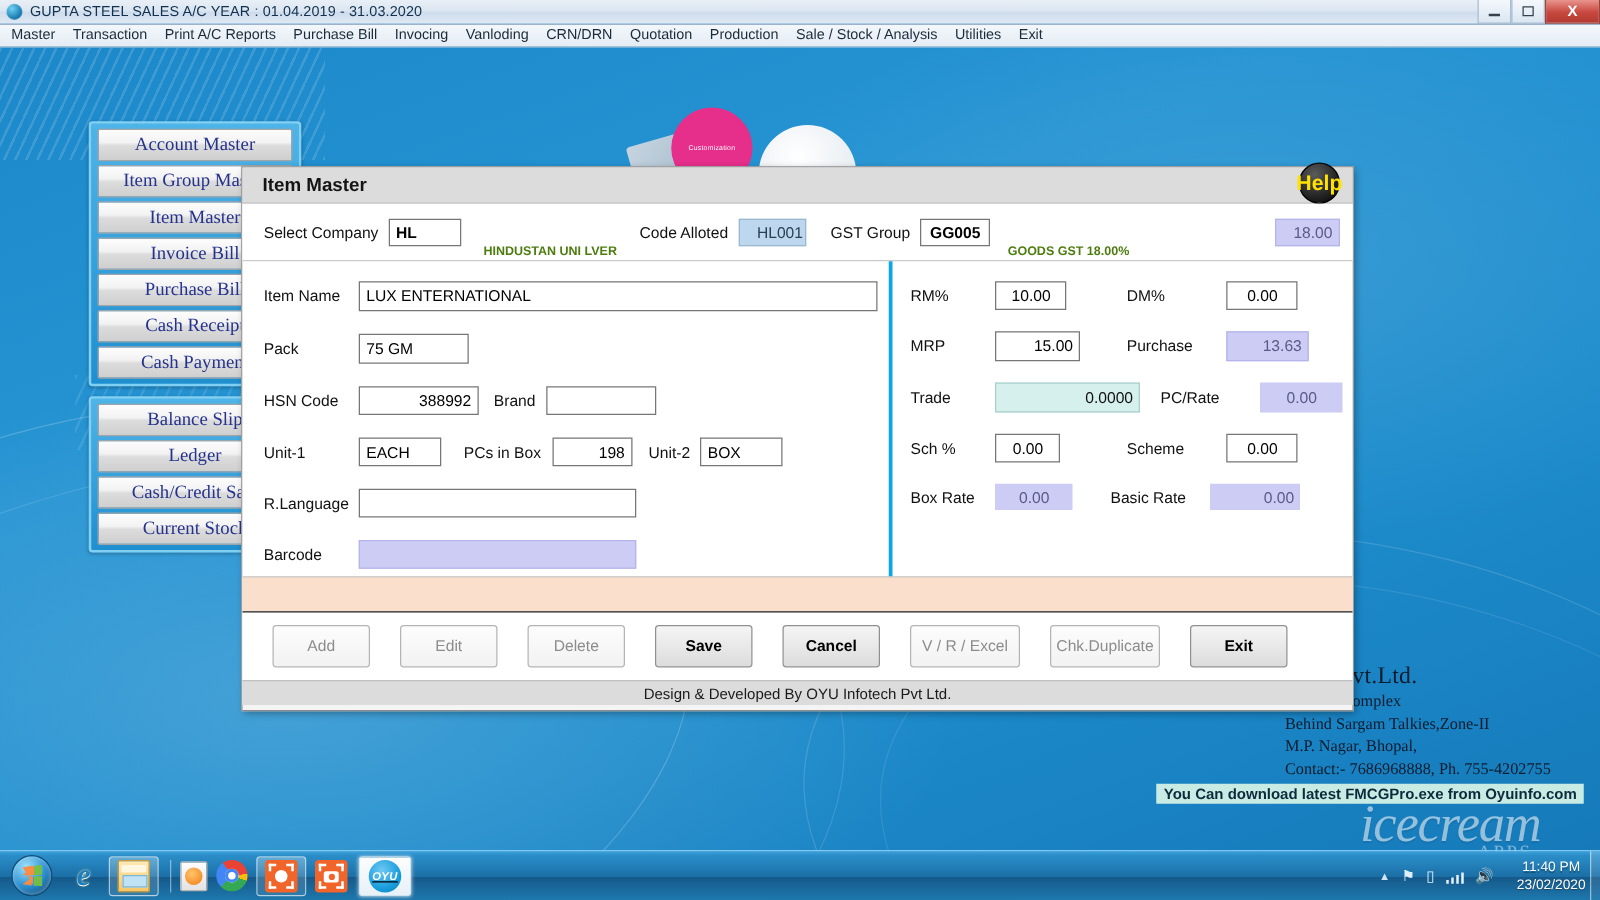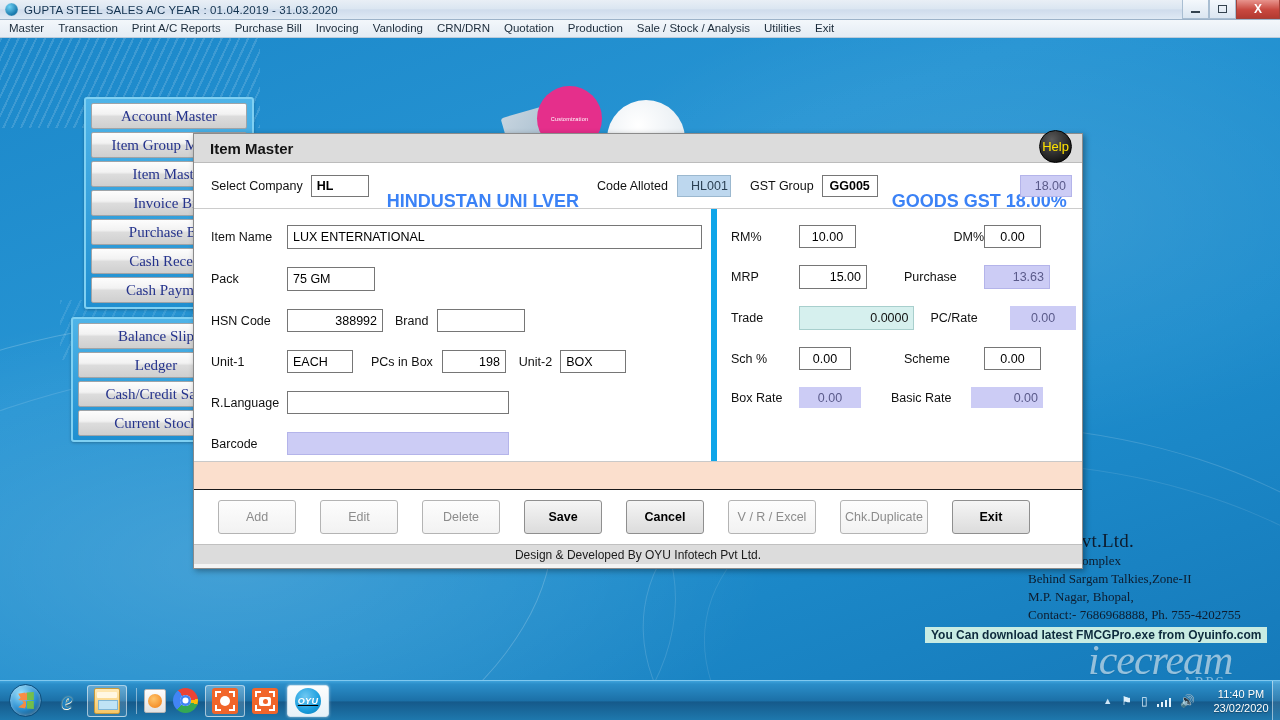--- a/index.html
+++ b/index.html
@@ -105,21 +105,21 @@
 
   
   .sb-group {
     position: absolute;
     background: linear-gradient(#4fb4e8, #1f8fd0);
     border: 2px solid #7fd0f2;
     border-radius: 3px;
     padding: 4px 5px;
     box-shadow: 0 1px 3px rgba(0,0,0,.25);
   }
-  #sb-group-1 { left: 84px; top: 97px; width: 170px; }
+  #sb-group-1 { left: 71px; top: 97px; width: 170px; }
   #sb-group-2 { left: 71px; top: 317px; width: 170px; }
   .sb-btn {
     height: 26px; margin-bottom: 3px;
     background: linear-gradient(#fdfdfd 0%, #f2f2f2 42%, #dcdcdc 52%, #cfcfcf 100%);
     border: 1px solid #9fa4a8;
     border-radius: 2px;
     display: flex; align-items: center; justify-content: center;
     font-family: "Liberation Serif", serif;
     font-size: 15px; color: #25338c;
     white-space: nowrap; overflow: hidden;
@@ -179,49 +179,49 @@
   }
   #dlg-title .t {
     margin-left: 16px; font-size: 15px; font-weight: bold; color: #141414;
   }
   #help-btn {
     position: absolute; right: 10px; top: -4px;
     width: 33px; height: 33px; border-radius: 50%;
     background: radial-gradient(circle at 38% 28%, #5b5b5b, #1b1b1b 70%, #000);
     border: 1px solid #000;
     display: flex; align-items: center; justify-content: center;
-    color: #ffe200; font-weight: normal; font-size: 13px;
+    color: #ffe200; font-weight: bold; font-size: 17px;
     cursor: pointer;
   }
   #dlg-body { background: #fff; }
 
   
   #hdr-row {
     height: 46px; display: flex; align-items: center;
     border-bottom: 1px solid #cccccc;
     background: #fff; padding-left: 17px; position: relative;
   }
   .lbl      { font-size: 12.5px; color: #111; white-space: nowrap; }
-  .lbl-b    { font-size: 18px; color: #3b82f6; font-weight: bold; white-space: nowrap; margin-top: 32px; }
+  .lbl-b    { font-size: 10px; color: #4d7c0f; font-weight: bold; white-space: nowrap; margin-top: 32px; }
   .fld {
     border: 1px solid #767676; background: #fff;
     height: 22px; font-size: 12.5px; color: #000;
     display: flex; align-items: center;
     padding: 0 5px; font-family: "Liberation Sans", sans-serif;
   }
   .fld.ro-blue  { background: #bdd7ee; border-color: #9bb8cf; color: #2a3f52; }
   .fld.ro-lilac { background: #ccccf5; border-color: #b4b4ea; color: #5a5a8a; }
   .fld.cyan     { background: #d6f0ee; border-color: #a8cfcd; color: #111; }
   .fld.right    { justify-content: flex-end; }
   .fld.center   { justify-content: center; }
 
   
   #cols { display: flex; height: 252px; }
   #col-left  { width: 518px; padding: 16px 0 0 17px; position: relative; }
-  #col-right { width: 371px; border-left: 6px solid #0ea5e9; padding: 16px 6px 0 14px; position: relative; }
+  #col-right { width: 371px; border-left: 3px solid #0ea5e9; padding: 16px 6px 0 14px; position: relative; }
 
   .frow { display: flex; align-items: center; margin-bottom: 18px; }
   .frow .lbl.w { width: 76px; flex: none; }
 
   
   .rrow { display: flex; align-items: center; margin-bottom: 17px; }
   .rc-lbl  { width: 68px; font-size: 12.5px; color: #111; }
   .rc-lbl2 { width: 80px; font-size: 12.5px; color: #111; }
 
   
@@ -523,21 +523,21 @@
           <span class="fld ro-lilac" style="width:222px;height:23px;"></span>
         </div>
 
       </div>
 
       <div id="col-right">
 
         <div class="rrow">
           <span class="rc-lbl">RM%</span>
           <span class="fld center" style="width:57px;height:23px;">10.00</span>
-          <span class="rc-lbl2" style="margin-left:48px;text-align:right;">DM%</span>
+          <span class="rc-lbl2" style="margin-left:48px;">DM%</span>
           <span class="fld center" style="width:57px;height:23px;">0.00</span>
         </div>
 
         <div class="rrow">
           <span class="rc-lbl">MRP</span>
           <span class="fld right" style="width:68px;height:24px;">15.00</span>
           <span class="rc-lbl2" style="margin-left:37px;">Purchase</span>
           <span class="fld ro-lilac right" style="width:66px;height:24px;">13.63</span>
         </div>
 

